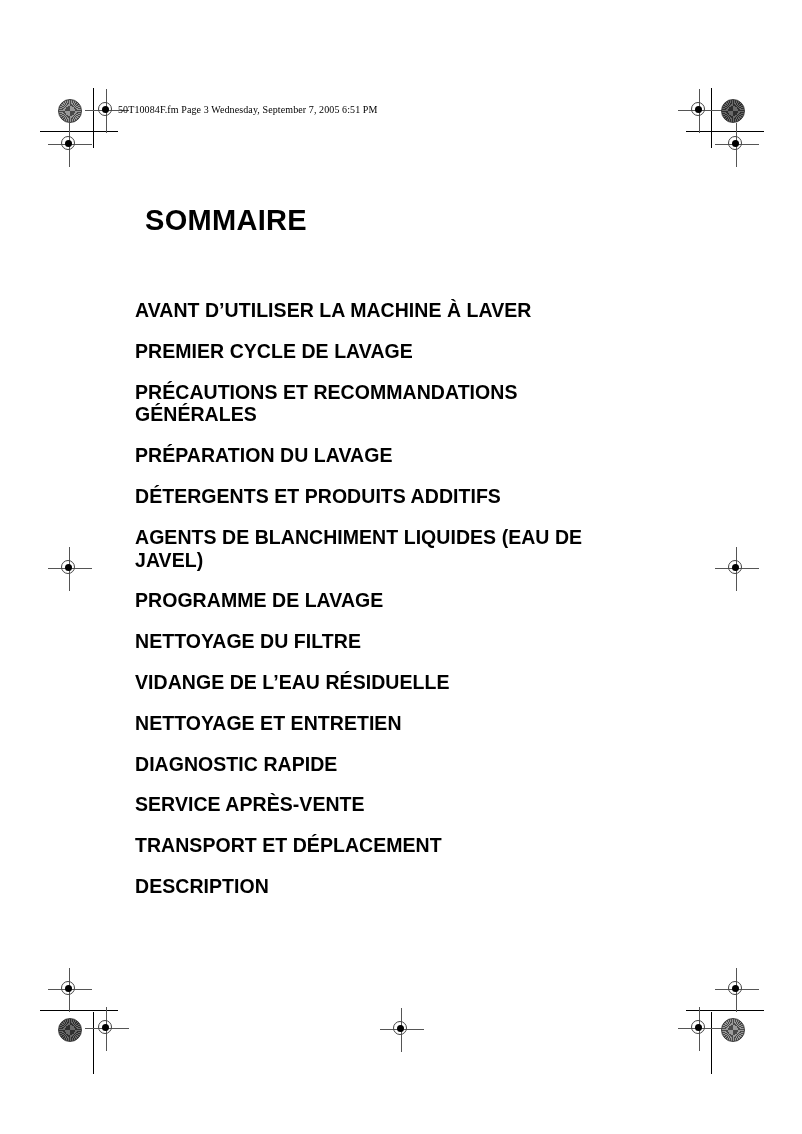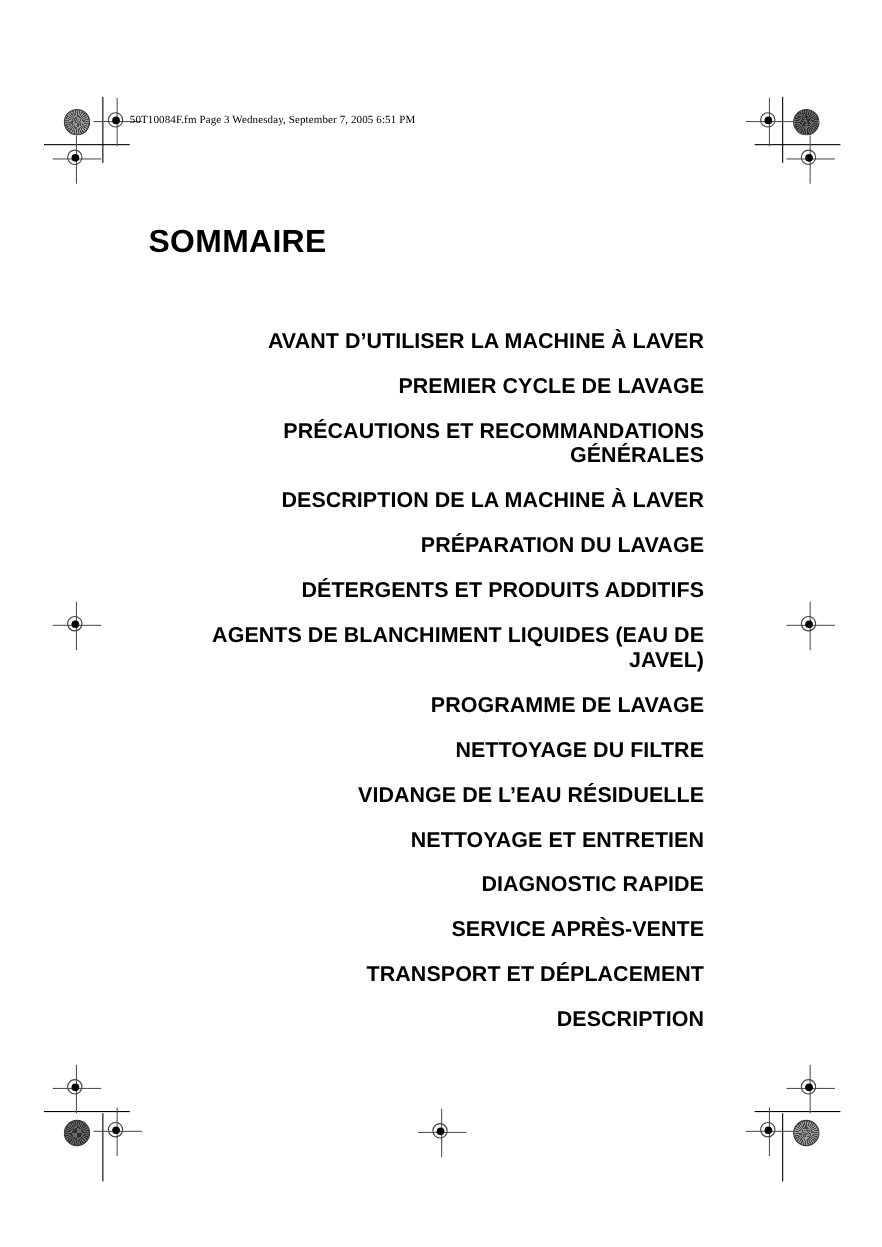--- a/index.html
+++ b/index.html
@@ -96,34 +96,33 @@
     position: absolute;
     left: 135px;
     top: 205px;
     width: 505px;
   }
   .page-title {
     font-size: 29px;
     font-weight: bold;
     letter-spacing: 0.3px;
     line-height: 1.1;
-    margin: 0 0 62px 0;
+    margin: 0 0 62px 10px;
   }
   .toc {
     list-style: none;
     margin: 0;
     padding: 0;
   }
   .toc-item {
     font-size: 19.5px;
     font-weight: bold;
     line-height: 1.17;
     letter-spacing: 0.05px;
     margin-bottom: 18px;
-    text-align: right;
   }
 </style>
 </head>
 <body>
 
 <div id="page">
 
   <div class="trim-v" style="left:93px; top:88px; height:60px;"></div>
   <div class="trim-v" style="left:93px; top:1012px; height:62px;"></div>
   <div class="trim-v" style="left:711px; top:88px; height:60px;"></div>
@@ -211,21 +210,20 @@
   <div class="reg-disc" style="left:721px; top:1018px;"></div>
 
   <div class="slug">50T10084F.fm  Page 3  Wednesday, September 7, 2005  6:51 PM</div>
 
   <div class="content">
     <h1 class="page-title">SOMMAIRE</h1>
     <ul class="toc">
       <li class="toc-item">AVANT D’UTILISER LA MACHINE À LAVER</li>
       <li class="toc-item">PREMIER CYCLE DE LAVAGE</li>
       <li class="toc-item">PRÉCAUTIONS ET RECOMMANDATIONS GÉNÉRALES</li>
-      <li class="toc-item">DESCRIPTION DE LA MACHINE À LAVER</li>
       <li class="toc-item">PRÉPARATION DU LAVAGE</li>
       <li class="toc-item">DÉTERGENTS ET PRODUITS ADDITIFS</li>
       <li class="toc-item">AGENTS DE BLANCHIMENT LIQUIDES (EAU DE JAVEL)</li>
       <li class="toc-item">PROGRAMME DE LAVAGE</li>
       <li class="toc-item">NETTOYAGE DU FILTRE</li>
       <li class="toc-item">VIDANGE DE L’EAU RÉSIDUELLE</li>
       <li class="toc-item">NETTOYAGE ET ENTRETIEN</li>
       <li class="toc-item">DIAGNOSTIC RAPIDE</li>
       <li class="toc-item">SERVICE APRÈS-VENTE</li>
       <li class="toc-item">TRANSPORT ET DÉPLACEMENT</li>

